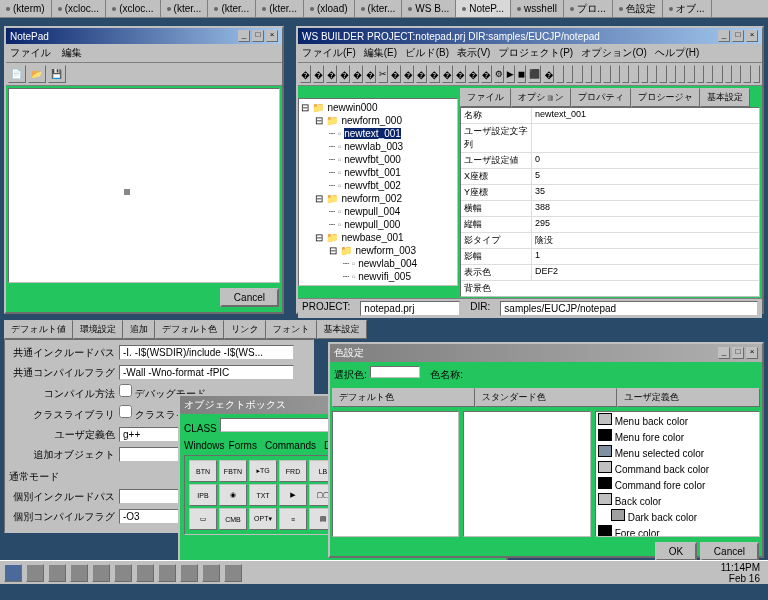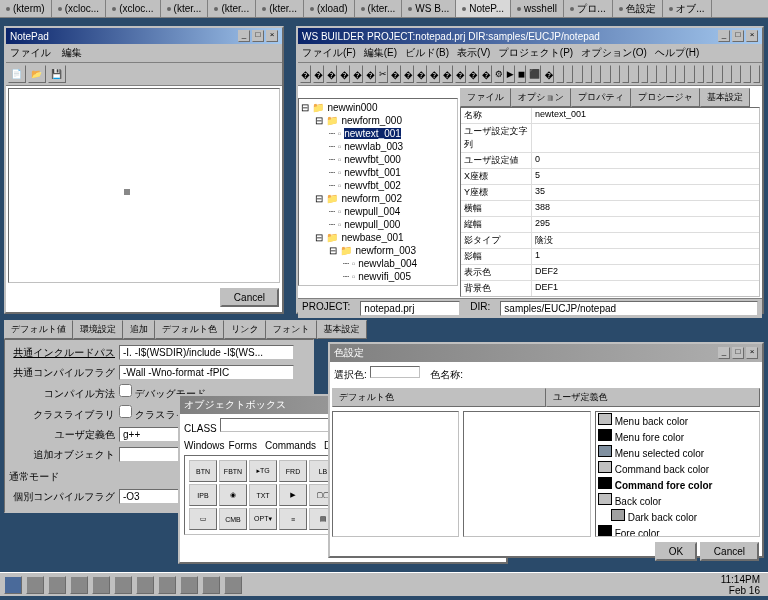--- a/index.html
+++ b/index.html
@@ -1,21 +1,21 @@
 <!DOCTYPE html>
 <html><head>
 <meta charset="utf-8">
 <style>
 * { margin: 0; padding: 0; box-sizing: border-box; font-family: sans-serif; font-size: 10px; }
 body { background: #2a4a6a; width: 768px; height: 600px; position: relative; overflow: hidden; }
 .taskbar { position: absolute; top: 0; left: 0; right: 0; height: 18px; background: #c0c0c0; display: flex; border-bottom: 1px solid #808080; }
 .tab { padding: 2px 6px; border-right: 1px solid #808080; background: #c0c0c0; display: flex; align-items: center; gap: 3px; white-space: nowrap; cursor: pointer; }
 .tab.active { background: #d8d8d8; }
 .tab-dot { width: 4px; height: 4px; background: #666; border-radius: 50%; }
-.window { position: absolute; background: #ffffff; border: 2px outset #c0c0c0; }
+.window { position: absolute; background: #22c55e; border: 2px outset #c0c0c0; }
 .titlebar { background: linear-gradient(to right, #0a246a, #a6caf0); color: white; padding: 2px 4px; font-size: 10px; display: flex; justify-content: space-between; align-items: center; }
 .titlebar.inactive { background: linear-gradient(to right, #808080, #b0b0b0); }
 .titlebtns { display: flex; gap: 2px; }
 .titlebtn { width: 12px; height: 12px; background: #c0c0c0; border: 1px outset #c0c0c0; font-size: 8px; line-height: 8px; text-align: center; cursor: pointer; color: black; }
 .menubar { background: #c0c0c0; padding: 2px 4px; border-bottom: 1px solid #808080; }
 .menubar span { margin-right: 8px; cursor: pointer; }
 .toolbar { background: #c0c0c0; padding: 2px; border-bottom: 1px solid #808080; display: flex; gap: 2px; }
 .tbtn { width: 18px; height: 18px; background: #c0c0c0; border: 1px outset #c0c0c0; cursor: pointer; display: flex; align-items: center; justify-content: center; font-size: 9px; }
 .tree { background: white; border: 1px inset #c0c0c0; padding: 2px; overflow: auto; font-size: 10px; }
 .tree-item { padding: 1px 0; white-space: nowrap; }
@@ -26,21 +26,21 @@
 .proptable { background: white; border: 1px inset #c0c0c0; }
 .proprow { display: flex; border-bottom: 1px solid #ddd; }
 .propkey { width: 70px; padding: 1px 3px; font-size: 9px; }
 .propval { flex: 1; padding: 1px 3px; font-size: 9px; background: #fff; border-left: 1px solid #ddd; }
 .input { background: white; border: 1px inset #c0c0c0; padding: 1px 3px; font-size: 10px; }
 .btn { background: #c0c0c0; border: 2px outset #c0c0c0; padding: 2px 12px; font-size: 10px; cursor: pointer; }
 .statusbar { background: #c0c0c0; border-top: 1px solid #808080; padding: 2px 4px; font-size: 10px; display: flex; gap: 10px; }
 .objbox-grid { display: grid; grid-template-columns: repeat(8, 28px); gap: 2px; padding: 4px; }
 .objbtn { width: 28px; height: 22px; background: #e0e0e0; border: 1px outset #c0c0c0; cursor: pointer; font-size: 7px; display: flex; align-items: center; justify-content: center; overflow: hidden; }
 .colorswatch { width: 14px; height: 12px; border: 1px solid #000; display: inline-block; }
-.bottombar { position: absolute; bottom: 4px; left: 0; right: 0; height: 24px; background: #c0c0c0; border-top: 1px solid #fff; display: flex; align-items: center; padding: 0 4px; gap: 4px; }
+.bottombar { position: absolute; bottom: 16px; left: 0; right: 0; height: 24px; background: #c0c0c0; border-top: 1px solid #fff; display: flex; align-items: center; padding: 0 4px; gap: 4px; }
 .bottombar .icon { width: 18px; height: 18px; background: #888; border: 1px outset #c0c0c0; cursor: pointer; }
 .clock { margin-left: auto; text-align: right; font-size: 9px; padding-right: 4px; }
 .formlabel { display: inline-block; text-align: right; padding: 2px 4px; font-size: 10px; }
 </style>
 </head>
 <body>
 
 <div class="taskbar" id="taskbar">
     <div class="tab"><span class="tab-dot"></span>(kterm)</div>
     <div class="tab"><span class="tab-dot"></span>(xcloc...</div>
@@ -193,43 +193,43 @@
           <div class="proprow">
             <div class="propkey">影幅</div>
             <div class="propval">1</div>
           </div>
           <div class="proprow">
             <div class="propkey">表示色</div>
             <div class="propval">DEF2</div>
           </div>
           <div class="proprow">
             <div class="propkey">背景色</div>
-            <div class="propval">DEF1</div>
           </div>
         </div>
     </div>
   </div>
   <div class="statusbar">
     <span>PROJECT:</span>
     <span class="input" style="width:100px;">notepad.prj</span>
     <span>DIR:</span>
     <span class="input" style="flex:1;">samples/EUCJP/notepad</span>
   </div>
 </div>
 
 <div style="position:absolute; left:4px; top:320px; right:4px;">
   <div id="config-tabs"><span class="proptab">デフォルト値</span><span class="proptab">環境設定</span><span class="proptab">追加</span><span class="proptab">デフォルト色</span><span class="proptab">リンク</span><span class="proptab">フォント</span><span class="proptab">基本設定</span></div>
   <div style="background:#c0c0c0; border:1px inset #c0c0c0; padding:4px; width:310px;" id="config-body">
-      <div style="margin-bottom: 2px;"><span class="formlabel" style="width:110px;text-decoration:underline;">共通インクルードパス</span><input class="input" style="width: 175px;" value="-I. -I$(WSDIR)/include -I$(WS..."></div>
+      <div style="margin-bottom: 2px;"><span class="formlabel" style="width:110px;">共通インクルードパス</span><input class="input" style="width: 175px;" value="-I. -I$(WSDIR)/include -I$(WS..."></div>
       <div style="margin-bottom: 2px;"><span class="formlabel" style="width:110px;">共通コンパイルフラグ</span><input class="input" style="width: 175px;" value="-Wall -Wno-format -fPIC"></div>
       <div style="margin-bottom: 2px;"><span class="formlabel" style="width:110px;">コンパイル方法</span><input type="checkbox" style=""> <span>デバッグモード</span></div>
       <div style="margin-bottom: 2px;"><span class="formlabel" style="width:110px;">クラスライブラリ</span><input type="checkbox" style=""> <span>クラスライ...</span></div>
       <div style="margin-bottom: 2px;"><span class="formlabel" style="width:110px;">ユーザ定義色</span><input class="input" style="width: 175px;" value="g++"></div>
       <div style="margin-bottom: 2px;"><span class="formlabel" style="width:110px;">追加オブジェクト</span><input class="input" style="width: 175px;" value=""></div>
       <div style="padding: 4px 0px;">通常モード</div>
+      <div style="margin-bottom: 2px;"><span class="formlabel" style="width:110px;">個別インクルードパス</span><input class="input" style="width: 175px;" value=""></div>
       <div style="margin-bottom: 2px;"><span class="formlabel" style="width:110px;">個別コンパイルフラグ</span><input class="input" style="width: 175px;" value="-O3"></div>
     </div>
 </div>
 
 <div class="window" style="left:178px; top:394px; width:330px; height:170px;">
   <div class="titlebar inactive">
     <span>オブジェクトボックス</span>
     <div class="titlebtns">
       <div class="titlebtn">_</div>
       <div class="titlebtn">□</div>
@@ -278,31 +278,32 @@
       <div class="titlebtn">×</div>
     </div>
   </div>
   <div style="padding:4px;">
     <span>選択色:</span>
     <span class="input" style="display:inline-block; width:50px; height:12px;"></span>
     <span style="margin-left:8px;">色名称:</span>
   </div>
   <div style="display:flex; padding:2px;">
     <div class="proptab" style="flex:1;">デフォルト色</div>
+    <div class="proptab" style="flex:1;">スタンダード色</div>
     <div class="proptab" style="flex:1;">ユーザ定義色</div>
   </div>
   <div style="display:flex; height:130px;">
     <div style="flex:1; border:1px inset #c0c0c0; background:white; margin:2px;"></div>
     <div style="flex:1; border:1px inset #c0c0c0; background:white; margin:2px;"></div>
     <div style="flex:1.3; border:1px inset #c0c0c0; background:white; margin:2px; overflow:auto;" id="usercolors">
         <div style="padding: 1px 2px;"><span class="colorswatch" style="background:#c0c0c0;"></span> <span>Menu back color</span></div>
         <div style="padding: 1px 2px;"><span class="colorswatch" style="background:#000000;"></span> <span>Menu fore color</span></div>
         <div style="padding: 1px 2px;"><span class="colorswatch" style="background:#8090a0;"></span> <span>Menu selected color</span></div>
         <div style="padding: 1px 2px;"><span class="colorswatch" style="background:#c0c0c0;"></span> <span>Command back color</span></div>
-        <div style="padding: 1px 2px; font-weight: bold;"><span class="colorswatch" style="background:#000000;"></span> <span>Command fore color</span></div>
+        <div style="padding: 1px 2px;"><span class="colorswatch" style="background:#000000;"></span> <span>Command fore color</span></div>
         <div style="padding: 1px 2px;"><span class="colorswatch" style="background:#c0c0c0;"></span> <span>Back color</span></div>
         <div style="padding: 1px 15px;"><span class="colorswatch" style="background:#a0a0a0;"></span> <span>Dark back color</span></div>
         <div style="padding: 1px 2px;"><span class="colorswatch" style="background:#000000;"></span> <span>Fore color</span></div>
       </div>
   </div>
   <div style="text-align:right; padding:3px;">
     <button class="btn">OK</button>
     <button class="btn">Cancel</button>
   </div>
 </div>

